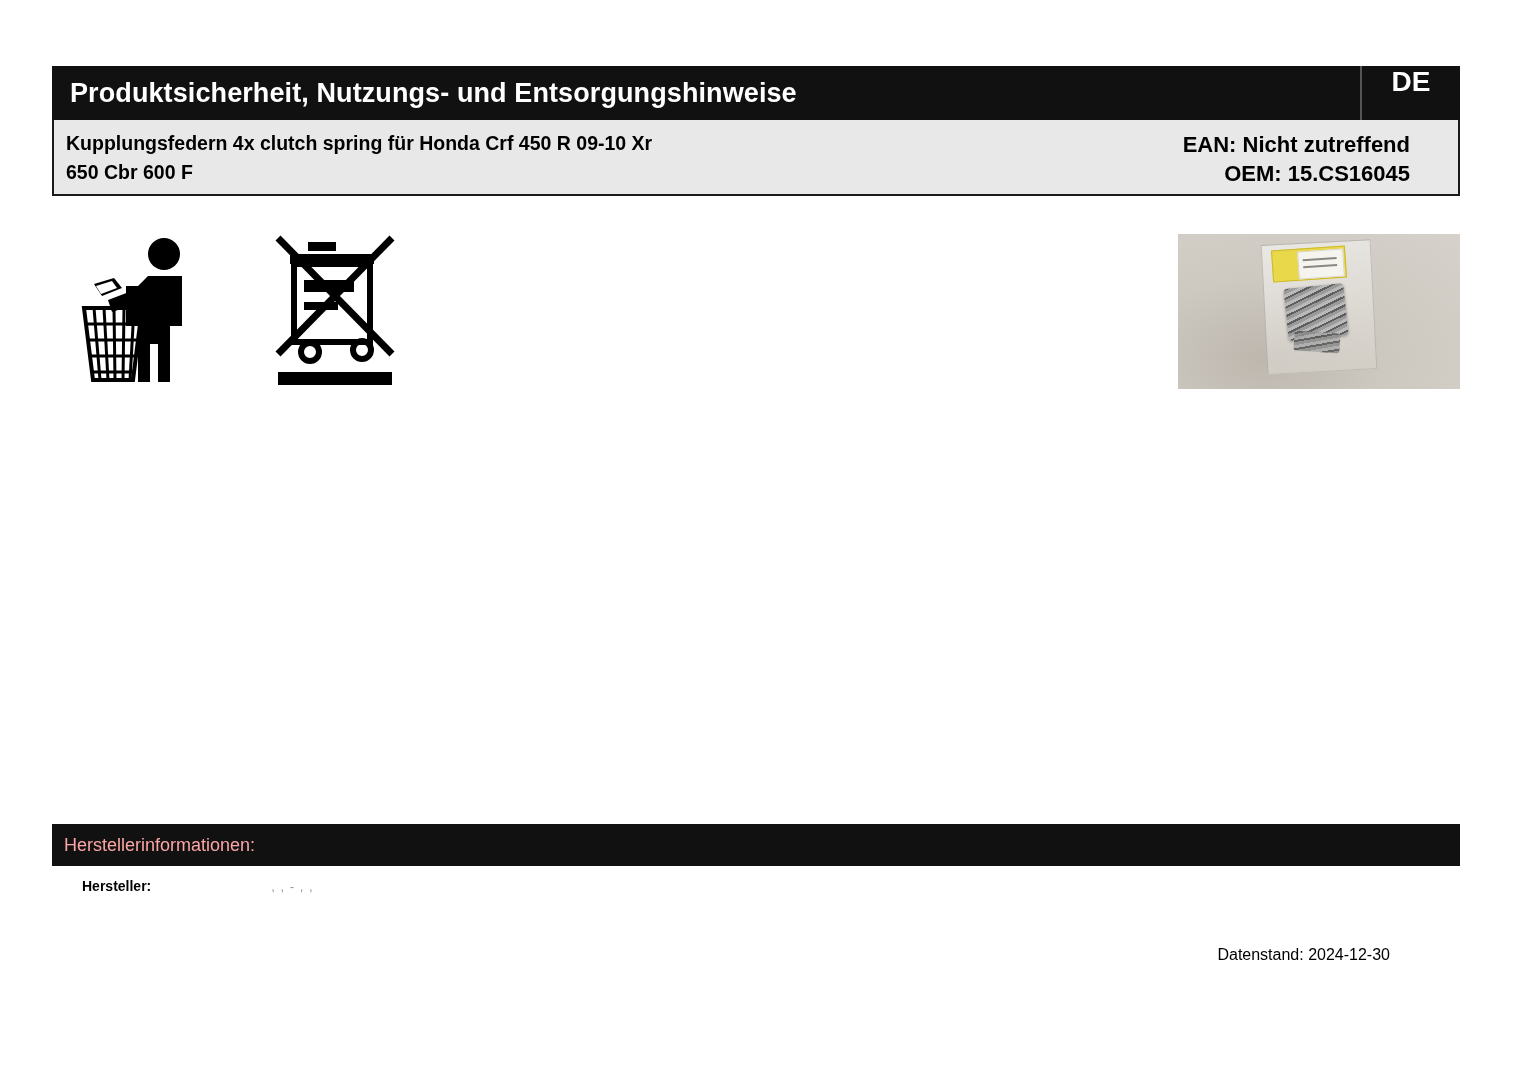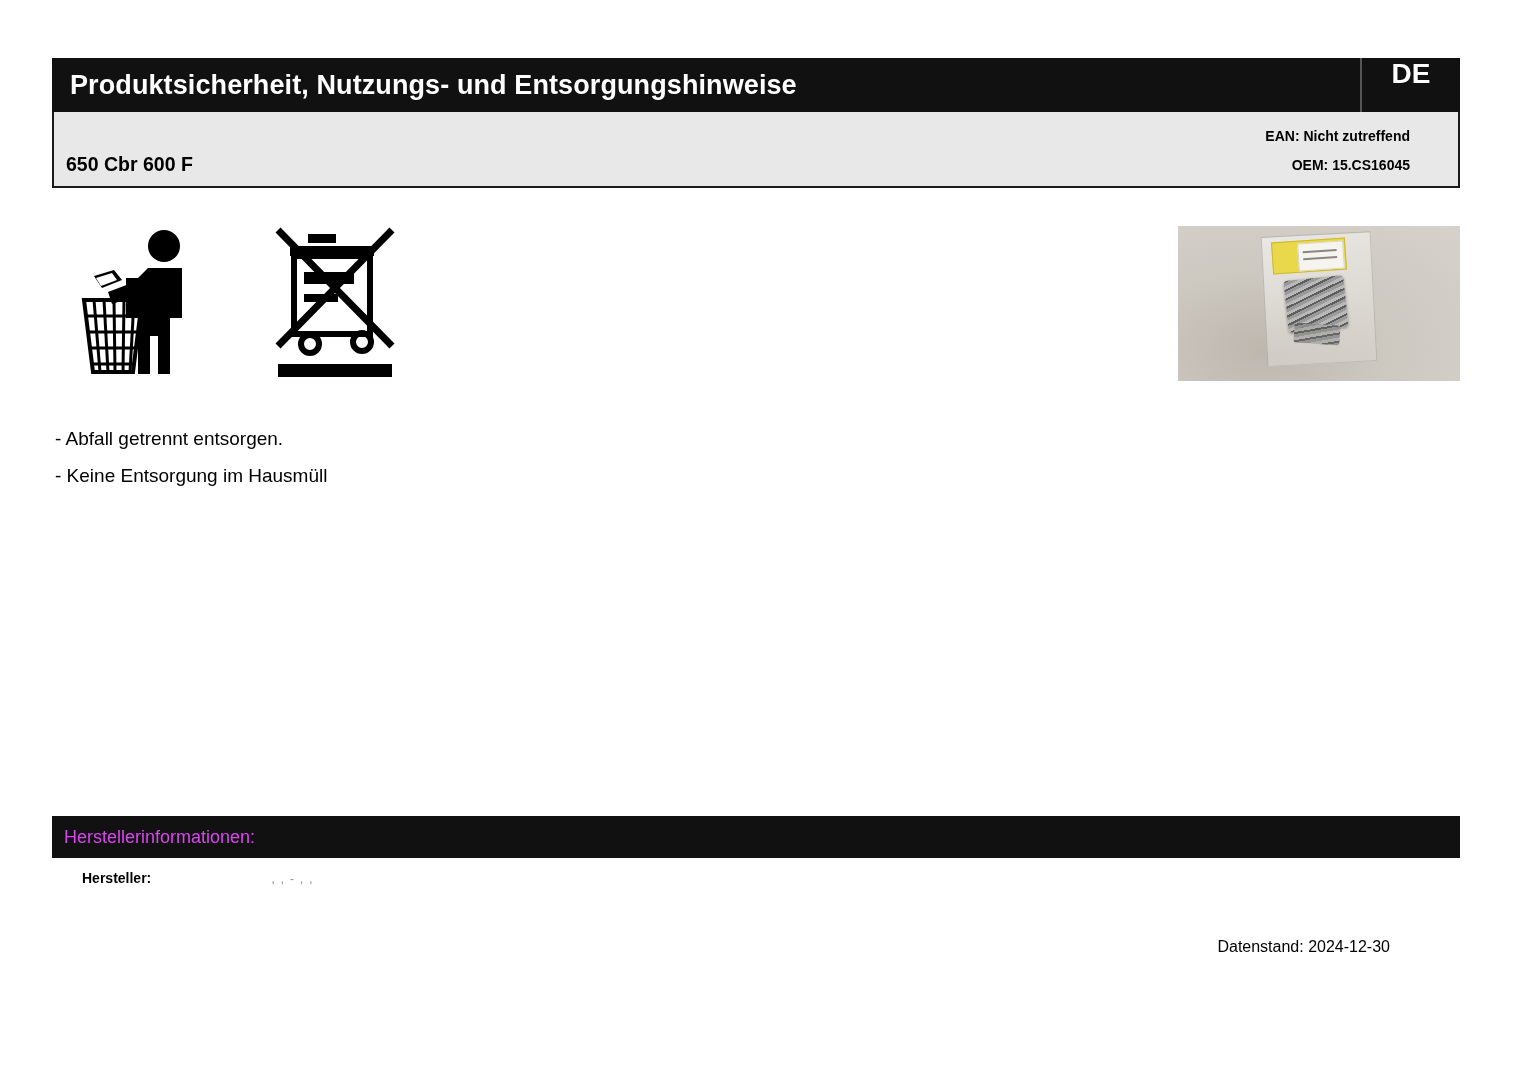--- a/index.html
+++ b/index.html
@@ -12,21 +12,21 @@
     height: 1075px;
     font-family: "Liberation Sans", sans-serif;
     color: #000000;
     position: relative;
     overflow: hidden;
   }
 
   .page {
     position: absolute;
     left: 0;
-    top: 8px;
+    top: 16px;
     width: 1520px;
     height: 878px;
   }
 
   
   .header-block {
     position: absolute;
     left: 52px;
     top: 50px;
     width: 1408px;
@@ -80,21 +80,21 @@
     width: 1080px;
     font-size: 19.5px;
     font-weight: bold;
     line-height: 29px;
   }
   .codes {
     position: absolute;
     right: 48px;
     top: 10px;
     text-align: right;
-    font-size: 14px;
+    font-size: 22px;
     font-weight: bold;
     line-height: 29px;
   }
 
   
   .picto-row {
     position: absolute;
     left: 78px;
     top: 216px;
     display: flex;
@@ -208,21 +208,21 @@
   .notes div { white-space: nowrap; }
 
   
   .manu-bar {
     position: absolute;
     left: 52px;
     top: 808px;
     width: 1408px;
     height: 42px;
     background: #111111;
-    color: #d946ef;
+    color: #fca5a5;
     display: flex;
     align-items: center;
     padding-left: 12px;
     box-sizing: border-box;
     font-size: 18px;
   }
   .manu-row {
     position: absolute;
     left: 82px;
     top: 862px;
@@ -254,21 +254,21 @@
 
   <div class="header-block">
     <div class="header-bar">
       <div class="header-title">Produktsicherheit, Nutzungs- und Entsorgungshinweise</div>
       <div class="lang-box">
         <span class="lang-code">DE</span>
       </div>
     </div>
     <div class="subheader">
       <div class="product-name">
-        <br>
+        <span>Kupplungsfedern 4x clutch spring für Honda Crf 450 R 09-10 Xr</span><br>
         <span>650 Cbr 600 F</span>
       </div>
       <div class="codes">
         <div>EAN: Nicht zutreffend</div>
         <div>OEM: 15.CS16045</div>
       </div>
     </div>
   </div>
 
   <div class="picto-row">
@@ -324,24 +324,20 @@
   <div class="product-photo">
     <div class="photo-inner">
       <div class="photo-bag"></div>
       <div class="photo-label"></div>
       <div class="photo-label-white"></div>
       <div class="photo-spring"></div>
       <div class="photo-spring2"></div>
     </div>
   </div>
 
-  <div class="notes">
-    <div>-  Abfall getrennt entsorgen.</div>
-    <div>-  Keine Entsorgung im Hausmüll</div>
-  </div>
 
   <div class="manu-bar">
     <span>Herstellerinformationen:</span>
   </div>
   <div class="manu-row">
     <span>Hersteller:</span>
     <span class="manu-value">, , - , ,</span>
   </div>
 
   <div class="datestamp">Datenstand: 2024-12-30</div>

